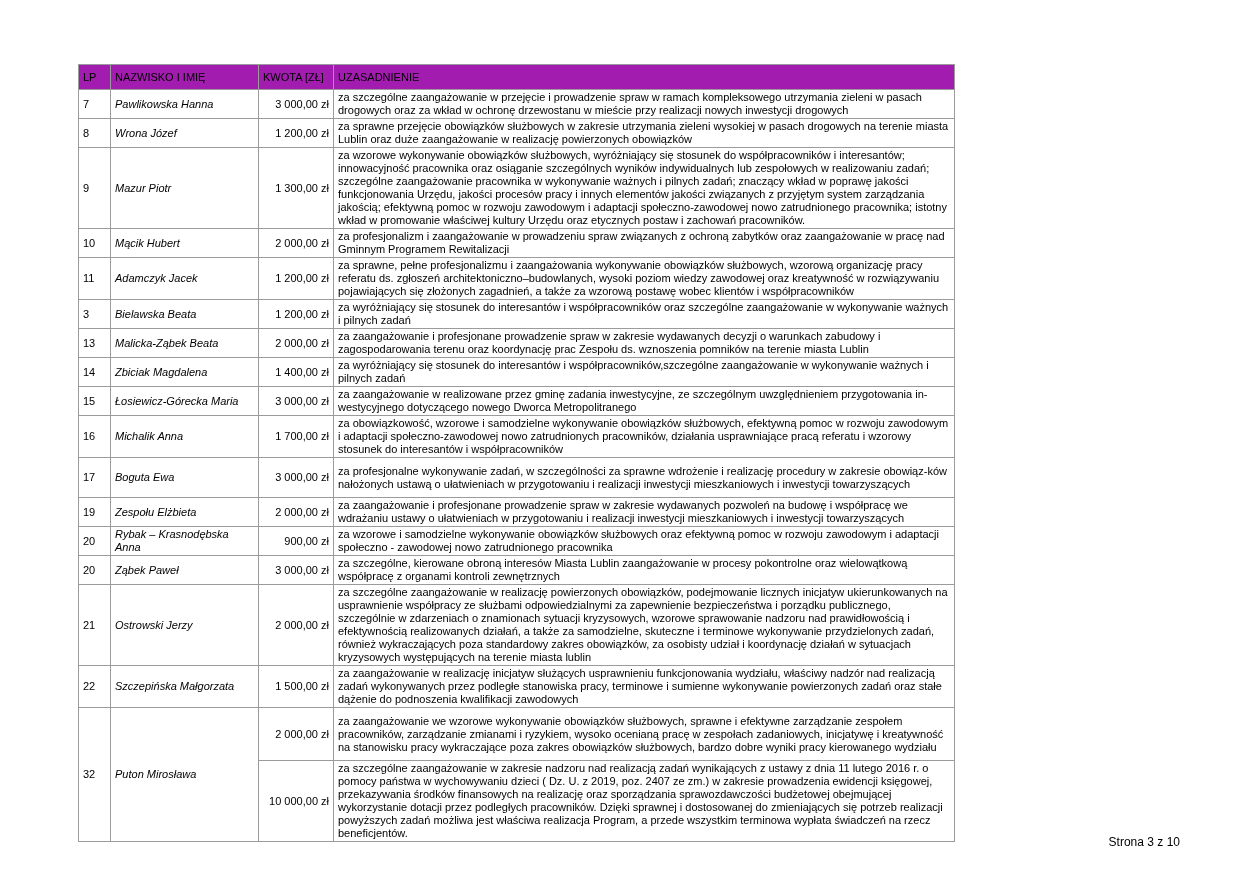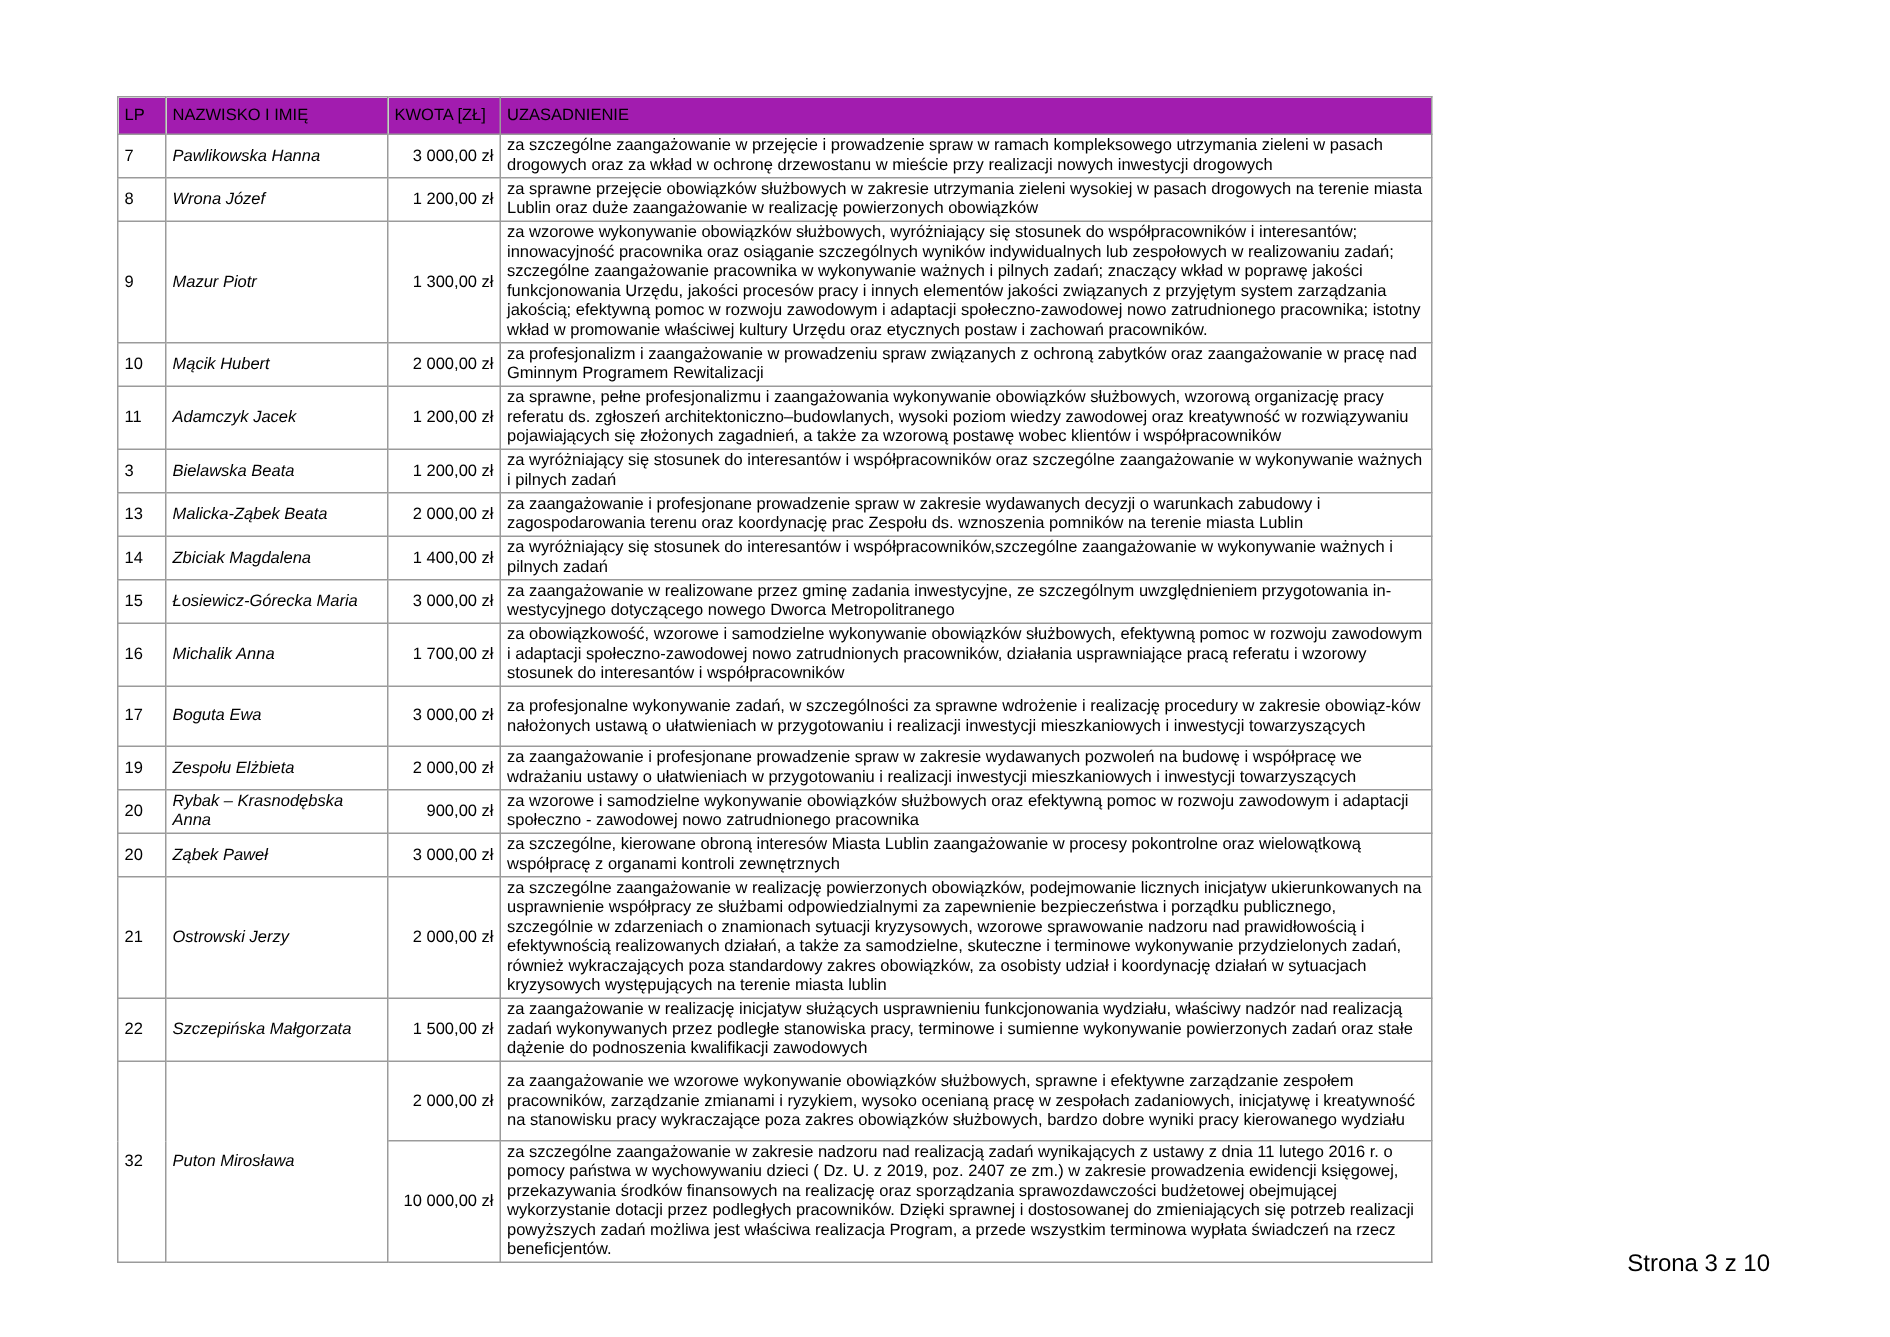--- a/index.html
+++ b/index.html
@@ -40,21 +40,21 @@
     height: 22px;
   }
   td.lp   { text-align: left; }
   td.name { text-align: left; font-style: italic; }
   td.amount { text-align: right; white-space: nowrap; }
   td.just { text-align: left; }
   .footer {
     position: absolute;
     right: 80px;
     top: 836px;
-    font-size: 16px;
+    font-size: 12px;
     line-height: 13px;
   }
 </style>
 </head>
 <body>
 
 <div class="page">
 
   <table class="bonus">
     <colgroup>

